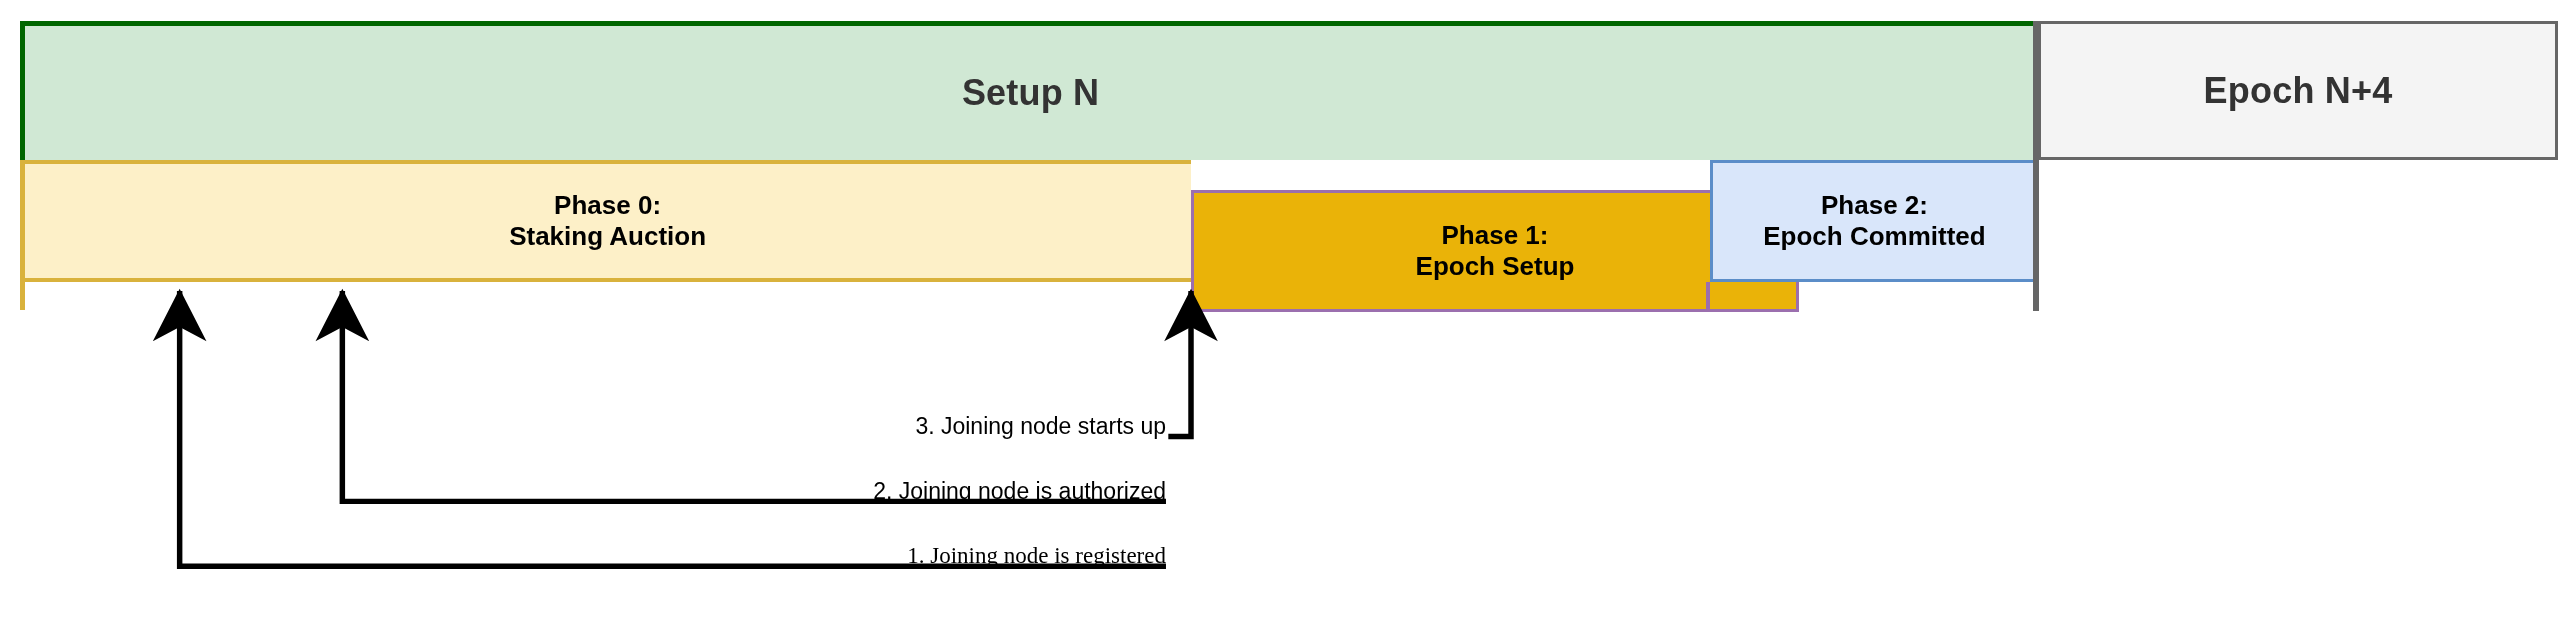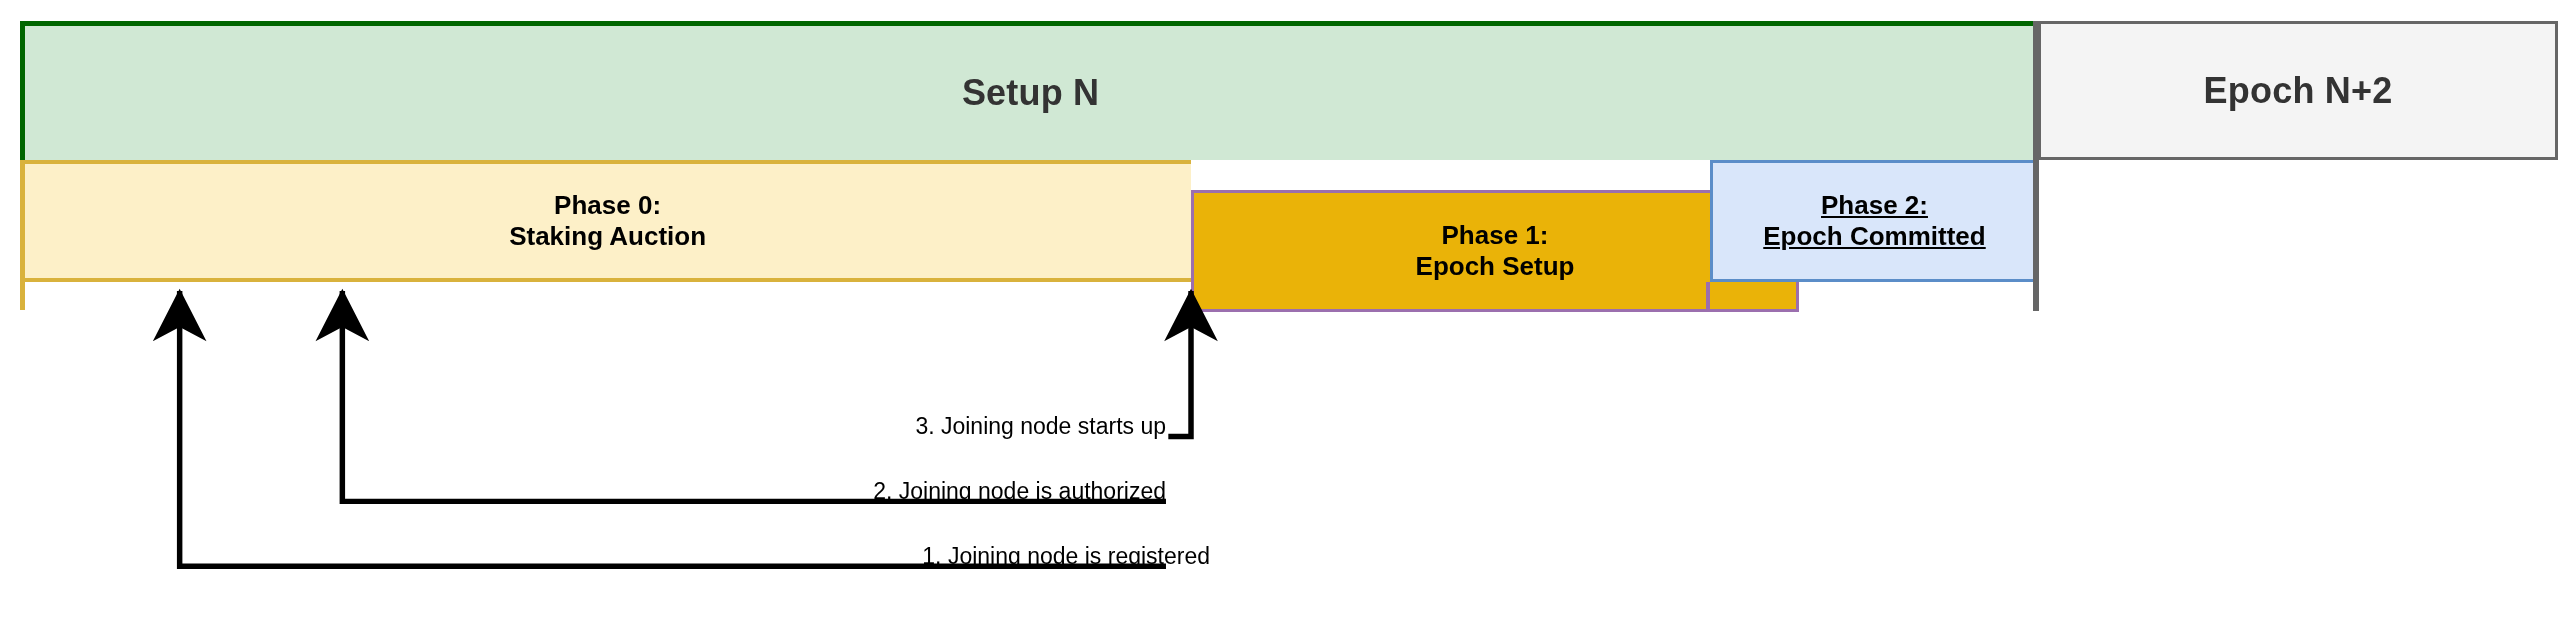--- a/index.html
+++ b/index.html
@@ -25,49 +25,49 @@
   .phase-label{font-size:26px;font-weight:bold;color:#000000;white-space:nowrap;}
 
   #phase-0{left:19.6px;top:160px;width:1171px;height:122px;
            background:#fdf0c8;border-top:4.7px solid #d9b23c;
            border-bottom:4.7px solid #d9b23c;border-left:5.5px solid #d9b23c;}
   #phase-1{left:1191px;top:160px;width:608px;height:122px;
            background:#eab308;border:3.9px solid #9b6fae;margin-top:30px;}
   #phase-2{left:1710px;top:160px;width:326px;height:122px;
            background:#d9e6fa;border-top:3.9px solid #5b8dc8;
            border-bottom:3.9px solid #5b8dc8;border-left:3.9px solid #5b8dc8;}
-  #phase-2 .phase-label{overflow:visible;text-decoration:underline;}
+  #phase-2 .phase-label{overflow:visible;}
 
   
   .tail{position:absolute;}
   #tail-gold{left:19.6px;top:282px;width:5.5px;height:28px;background:#d9b23c;}
   #tail-purple{left:1706px;top:282px;width:3.9px;height:28px;background:#9b6fae;}
   #tail-gray{left:2033px;top:21px;width:6.3px;height:290px;background:#666666;}
 
   
   #annot{position:absolute;left:0;top:0;width:2576px;height:632px;overflow:visible;}
 
   
   .annot-label{position:absolute;font-size:23px;color:#000000;
                white-space:nowrap;text-align:right;}
   #label-3{right:1410px;top:413px;}
   #label-2{right:1410px;top:478px;}
-  #label-1{right:1366px;top:543px;}
+  #label-1{right:1410px;top:543px;font-family:Liberation Serif, serif;}
 </style>
 </head>
 <body>
 
 <div id="stage">
 
   <div class="epoch" id="epoch-n">
     <span class="epoch-label">Setup N</span>
   </div>
 
   <div class="epoch" id="epoch-n1">
-    <span class="epoch-label">Epoch N+2</span>
+    <span class="epoch-label">Epoch N+4</span>
   </div>
 
   <div class="phase" id="phase-0">
     <span class="phase-label">Phase 0:</span>
     <span class="phase-label">Staking Auction</span>
   </div>
 
   <div class="phase" id="phase-1">
     <span class="phase-label">Phase 1:</span>
     <span class="phase-label">Epoch Setup</span>

